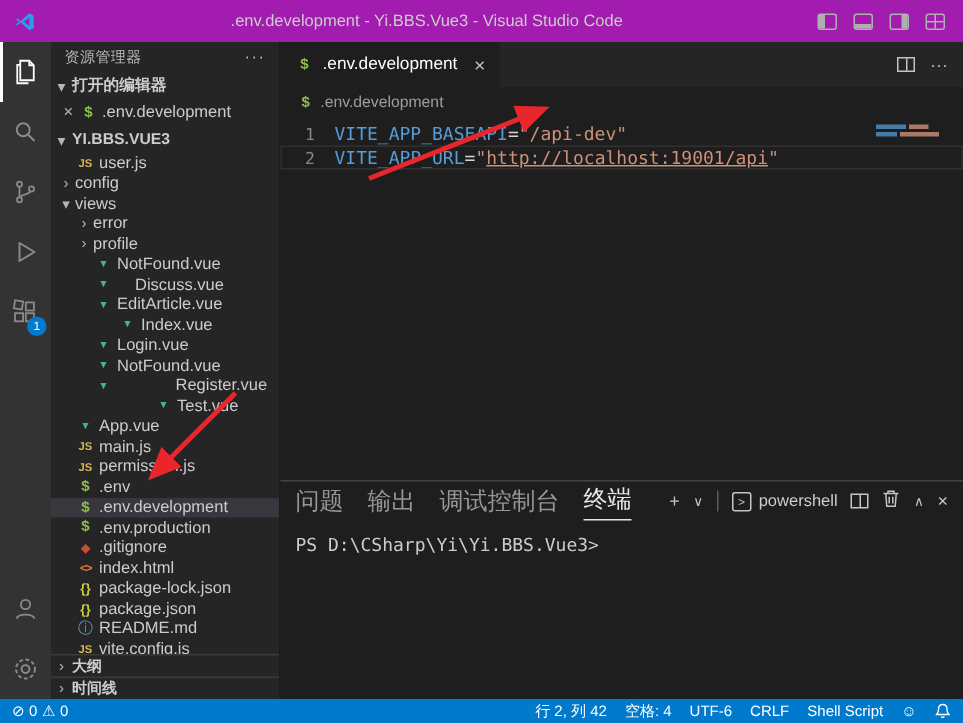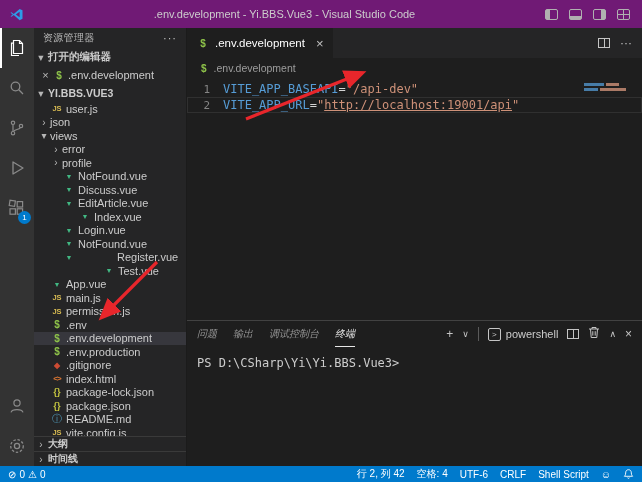--- a/index.html
+++ b/index.html
@@ -1,21 +1,21 @@
 <!DOCTYPE html>
 <html><head>
 <meta charset="utf-8">
 <style>
   * { box-sizing: border-box; margin: 0; padding: 0; }
   html,body { width:642px; height:482px; overflow:hidden; background:#1e1e1e;
               font-family:"Liberation Sans", sans-serif; }
   .window { position:relative; width:642px; height:482px; display:flex; flex-direction:column; background:#1e1e1e; }
 
   
-  .titlebar { flex:0 0 28px; background:#701a75; display:flex; align-items:center; color:#cccccc; font-size:11px; }
+  .titlebar { flex:0 0 28px; background:#a21caf; display:flex; align-items:center; color:#cccccc; font-size:11px; }
   .logo { margin-left:9px; display:flex; }
   .tb-title { flex:1; text-align:center; white-space:nowrap; overflow:hidden; }
   .tb-icons { display:flex; gap:11px; margin-right:12px; align-items:center; }
   .lay { width:13px; height:11px; border:1px solid #b0b0b0; border-radius:2px; position:relative; }
   .lay-left::before  { content:""; position:absolute; left:0; top:0; bottom:0; width:4px; background:#b0b0b0; }
   .lay-bottom::before{ content:""; position:absolute; left:0; right:0; bottom:0; height:3px; background:#b0b0b0; }
   .lay-right::before { content:""; position:absolute; right:0; top:0; bottom:0; width:4px; background:#b0b0b0; }
   .lay-grid::before  { content:""; position:absolute; left:5px; top:0; bottom:0; width:1px; background:#b0b0b0; }
   .lay-grid::after   { content:""; position:absolute; top:4px; left:0; right:0; height:1px; background:#b0b0b0; }
 
@@ -73,21 +73,21 @@
   .tok-op  { color:#d4d4d4; }
   .tok-str { color:#ce9178; }
   .tok-link{ color:#ce9178; text-decoration:underline; }
   .minimap { position:absolute; top:5px; right:12px; width:46px; }
   .mm-line { height:2.5px; margin-bottom:2.5px; display:flex; gap:2px; }
   .mm-b { background:rgba(86,156,214,.75); } .mm-o { background:rgba(206,145,120,.8); }
 
   
   .panel { flex:0 0 146px; border-top:1px solid #424242; display:flex; flex-direction:column; }
   .panel-tabs { flex:0 0 26px; display:flex; align-items:center; padding:0 10px; }
-  .ptab { margin-right:16px; height:26px; display:flex; align-items:center; font-size:10px; color:#969696;font-style:italic; }
+  .ptab { margin-right:16px; height:26px; display:flex; align-items:center; font-size:16px; color:#969696; }
   .ptab.active { color:#e7e7e7; border-bottom:1px solid #e7e7e7; }
   .panel-actions { margin-left:auto; display:flex; align-items:center; gap:9px; color:#c5c5c5; font-size:12px; }
   .psep { width:1px; height:14px; background:#5a5a5a; }
   .ps-box { width:13px; height:13px; border:1px solid #c5c5c5; border-radius:2px; font-size:8px; display:flex; align-items:center; justify-content:center; }
   .ps-label { font-size:11px; color:#cccccc; margin-left:-4px; }
   .terminal { flex:1; padding:9px 0 0 10px; font-family:"DejaVu Sans Mono", monospace; font-size:12px; color:#cccccc; }
 
   
   .statusbar { flex:0 0 16px; background:#007acc; color:#ffffff; display:flex; align-items:center; font-size:10px; padding:0 8px; }
   .sbl { display:flex; align-items:center; gap:4px; }
@@ -188,39 +188,39 @@
         <span class="sec-chev">▾</span>
         <span>YI.BBS.VUE3</span>
       </div>
       <div class="tree">
           <div class="tree-row" style="padding-left: 16px;">
             <span class="ficon ic-js">JS</span>
             <span>user.js</span>
           </div>
           <div class="tree-row" style="padding-left: 4px;">
             <span class="chev">›</span>
-            <span>json</span>
+            <span>config</span>
           </div>
           <div class="tree-row" style="padding-left: 4px;">
             <span class="chev">▾</span>
             <span>views</span>
           </div>
           <div class="tree-row" style="padding-left: 16px;">
             <span class="chev">›</span>
             <span>error</span>
           </div>
           <div class="tree-row" style="padding-left: 16px;">
             <span class="chev">›</span>
             <span>profile</span>
           </div>
           <div class="tree-row" style="padding-left: 28px;">
             <span class="ficon ic-vue">▼</span>
             <span>NotFound.vue</span>
           </div>
-          <div class="tree-row" style="padding-left: 28px;">
+          <div class="tree-row" style="padding-left: 28px; gap: 12px;">
             <span class="ficon ic-vue">▼</span>
             <span>Discuss.vue</span>
           </div>
           <div class="tree-row" style="padding-left: 28px;">
             <span class="ficon ic-vue">▼</span>
             <span>EditArticle.vue</span>
           </div>
           <div class="tree-row" style="padding-left: 44px;">
             <span class="ficon ic-vue">▼</span>
             <span>Index.vue</span>

